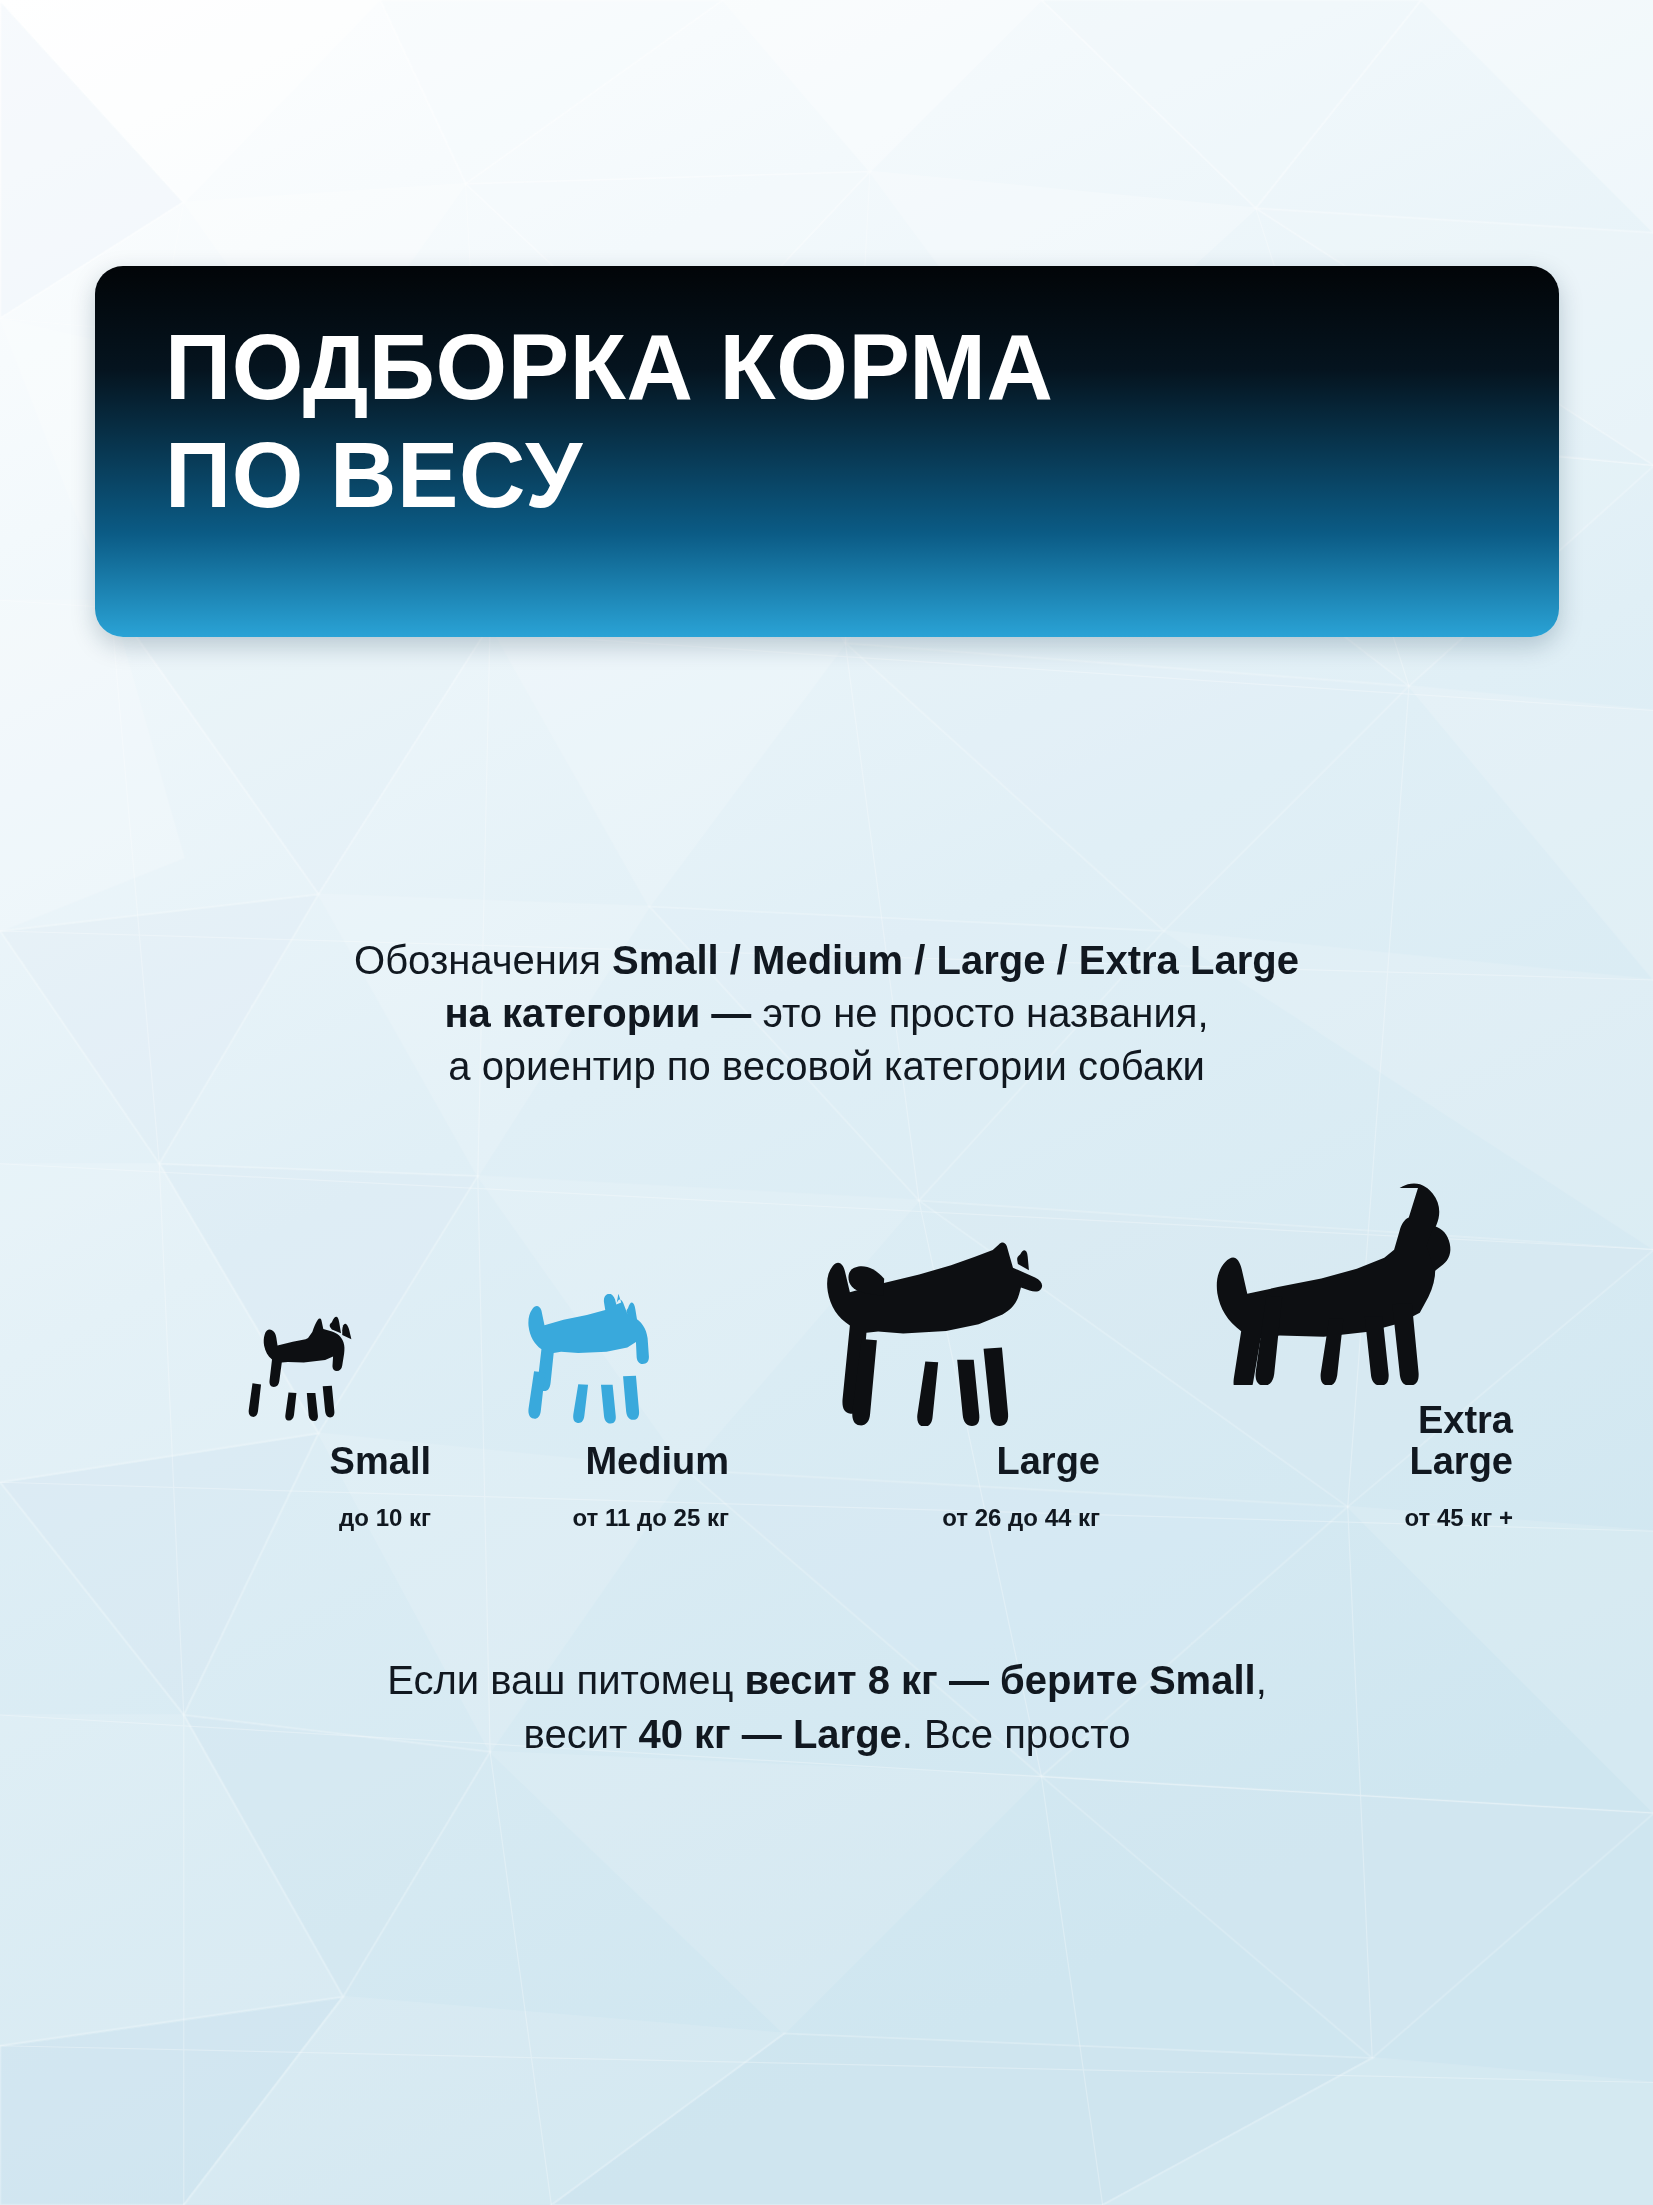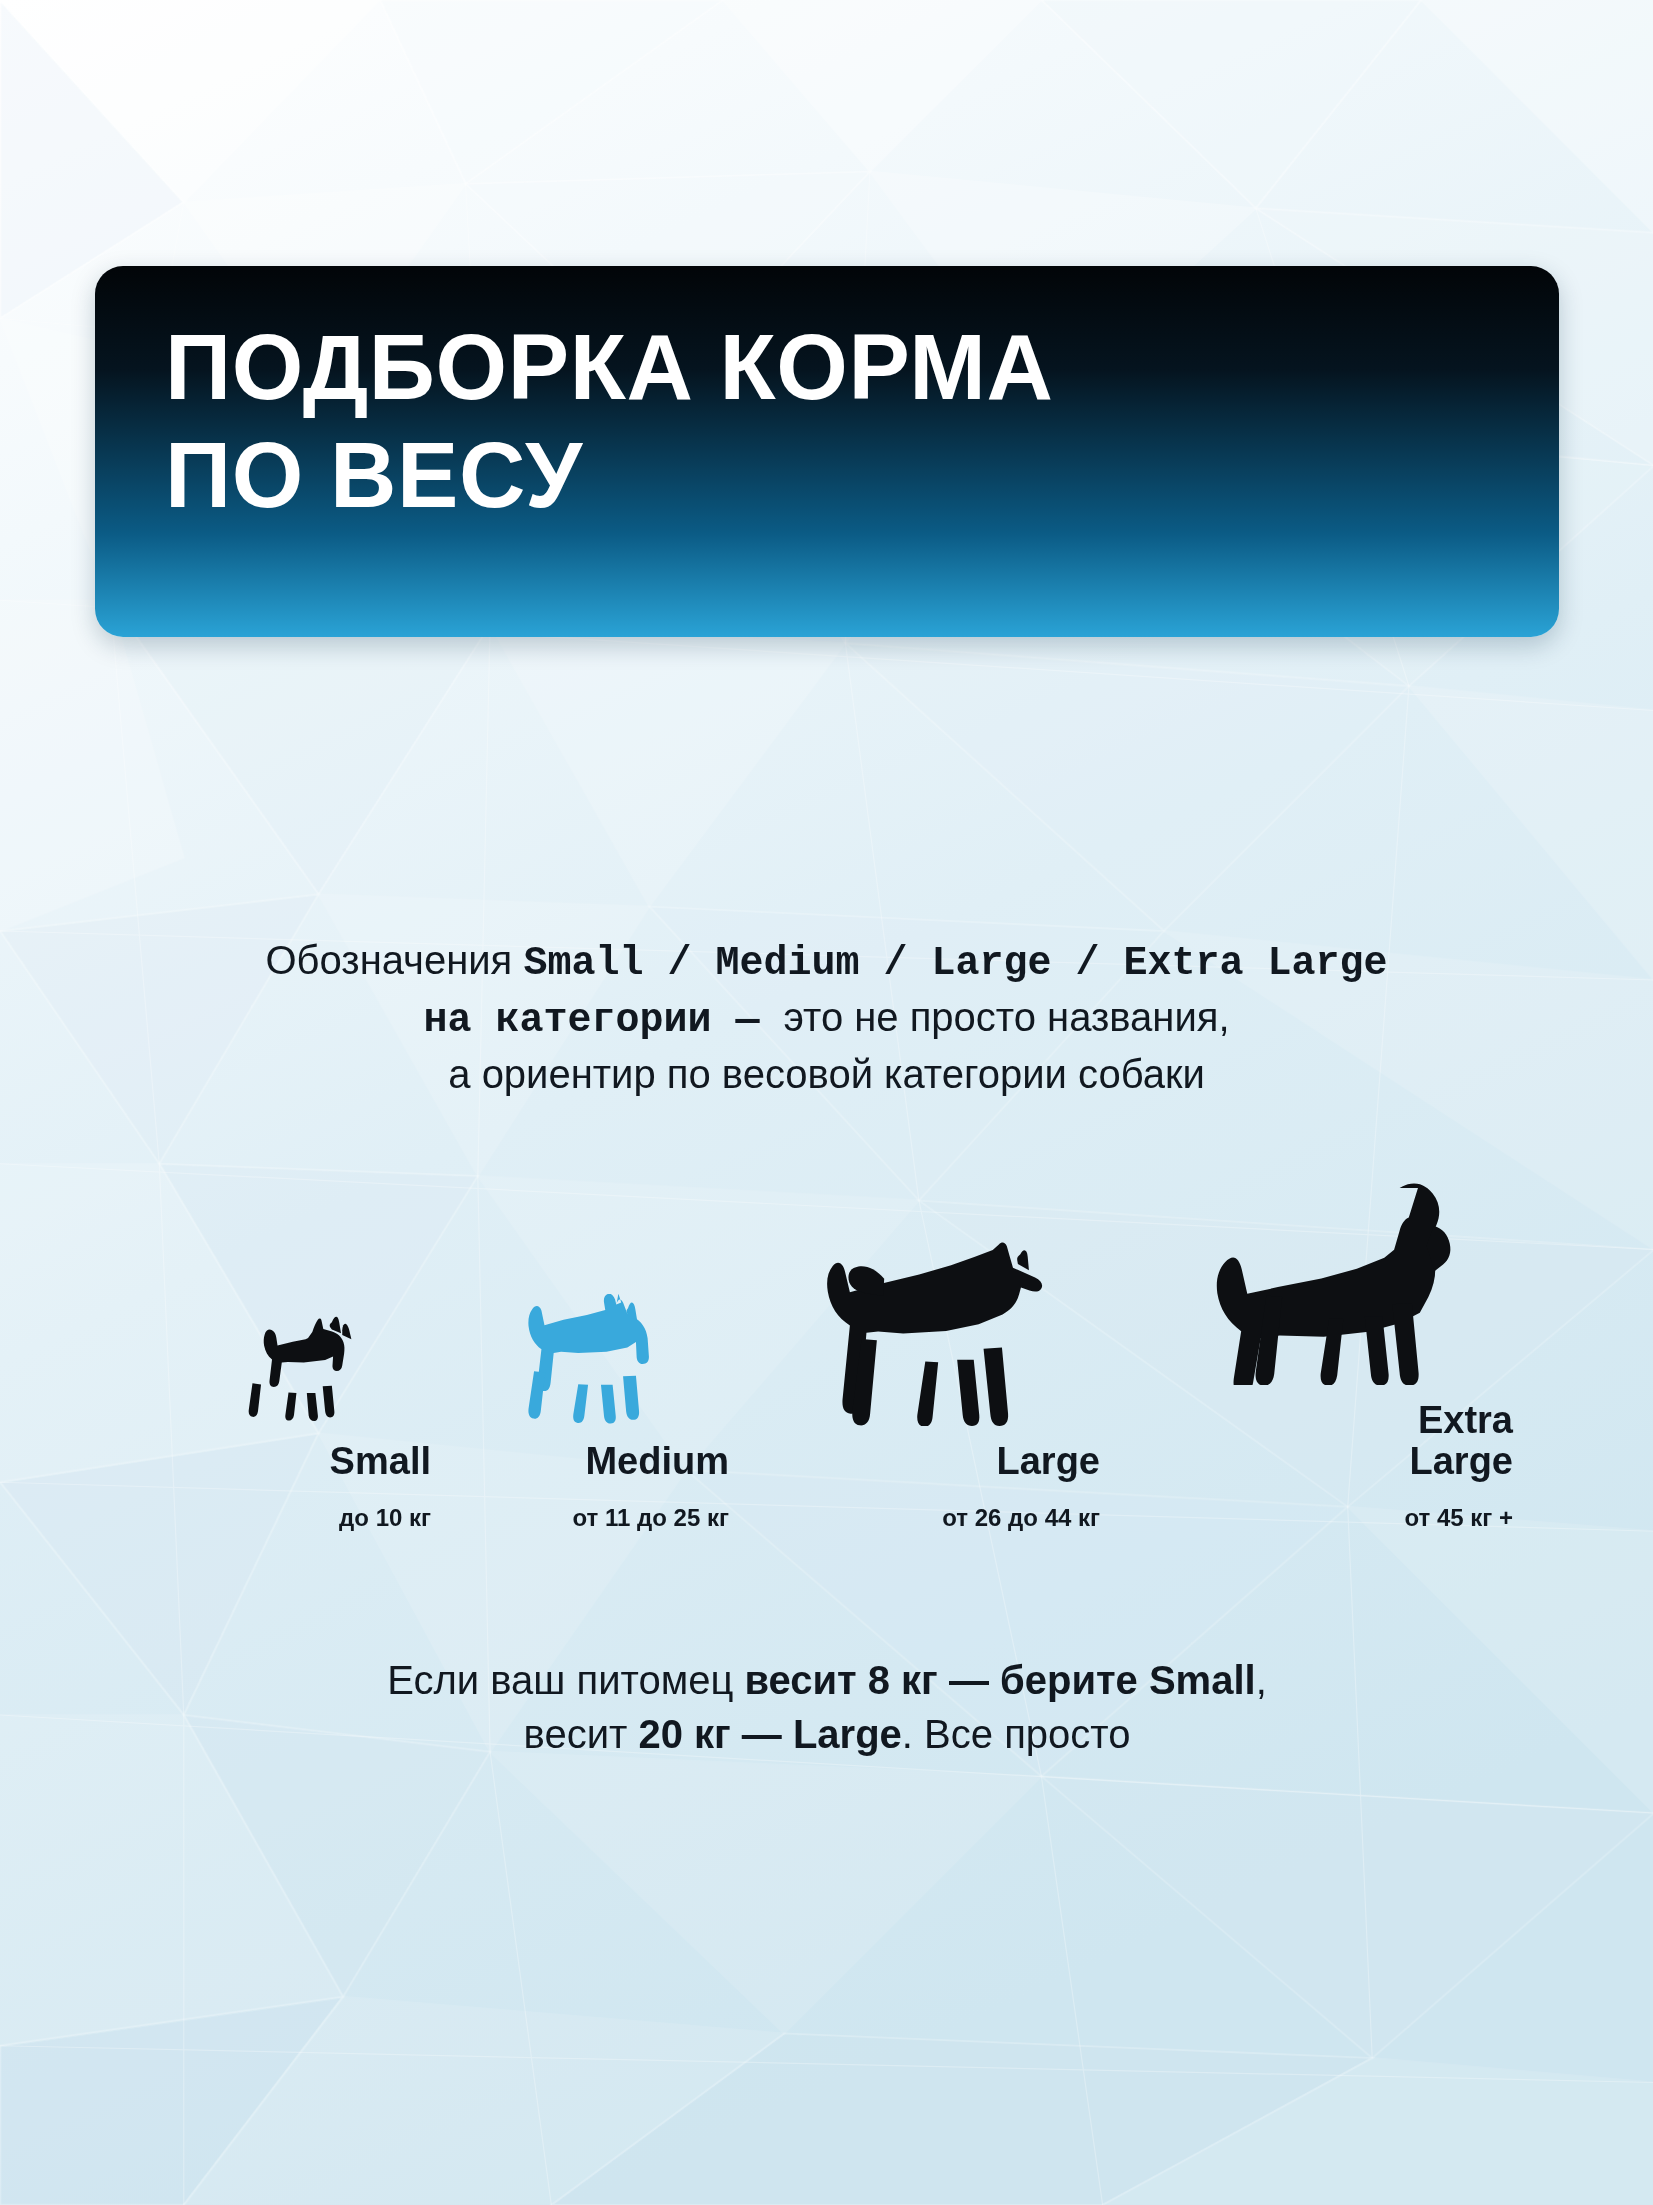--- a/index.html
+++ b/index.html
@@ -58,21 +58,21 @@
   .intro {
     position: absolute;
     left: 159px;
     top: 934px;
     width: 1335px;
     text-align: center;
     color: #111820;
     font-size: 40px;
     line-height: 1.32;
   }
-  .intro b { font-weight: bold; font-family: Liberation Mono, monospace; }
+  .intro b { font-weight: bold; }
 
   
   .dogs {
     position: absolute;
     left: 110px;
     top: 1152px;
     width: 1433px;
     height: 380px;
   }
   .dog-col {
@@ -281,18 +281,18 @@
       <div class="dog-range">от 45 кг +</div>
     </div>
 
   </div>
 
   <div class="closing">
     <div>
       <span>Если ваш питомец </span><b>весит 8 кг — берите Small</b><span>,</span>
     </div>
     <div>
-      <span>весит </span><b>20 кг — Large</b><span>. Все просто</span>
+      <span>весит </span><b>40 кг — Large</b><span>. Все просто</span>
     </div>
   </div>
 
 </div>
 
 
 </body></html>

